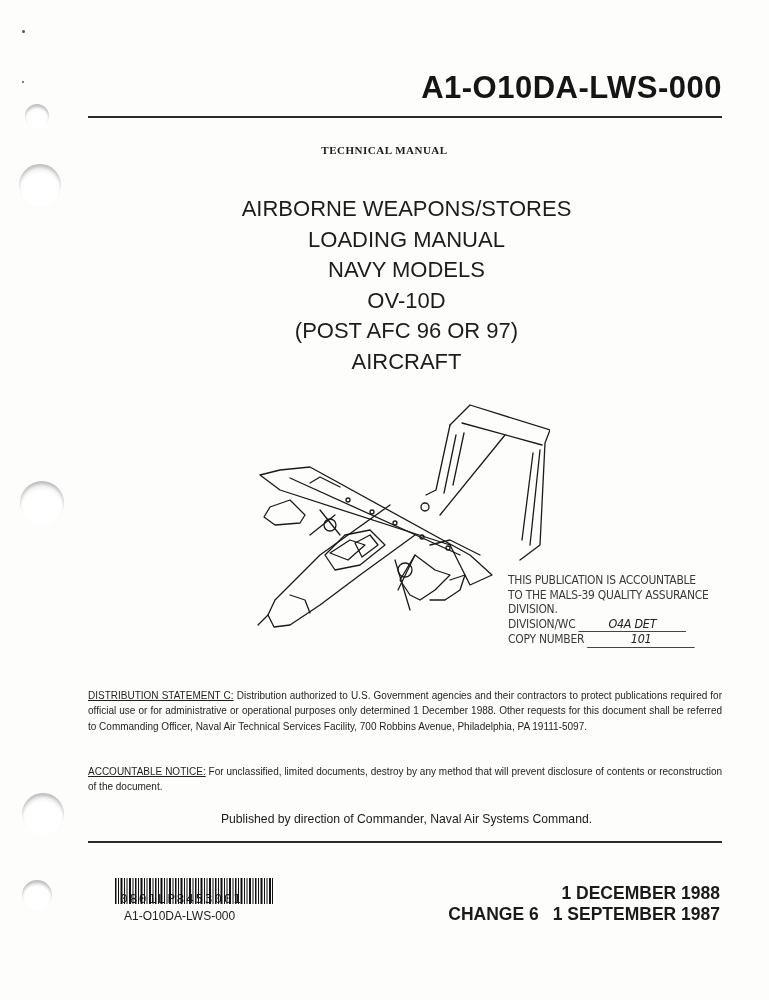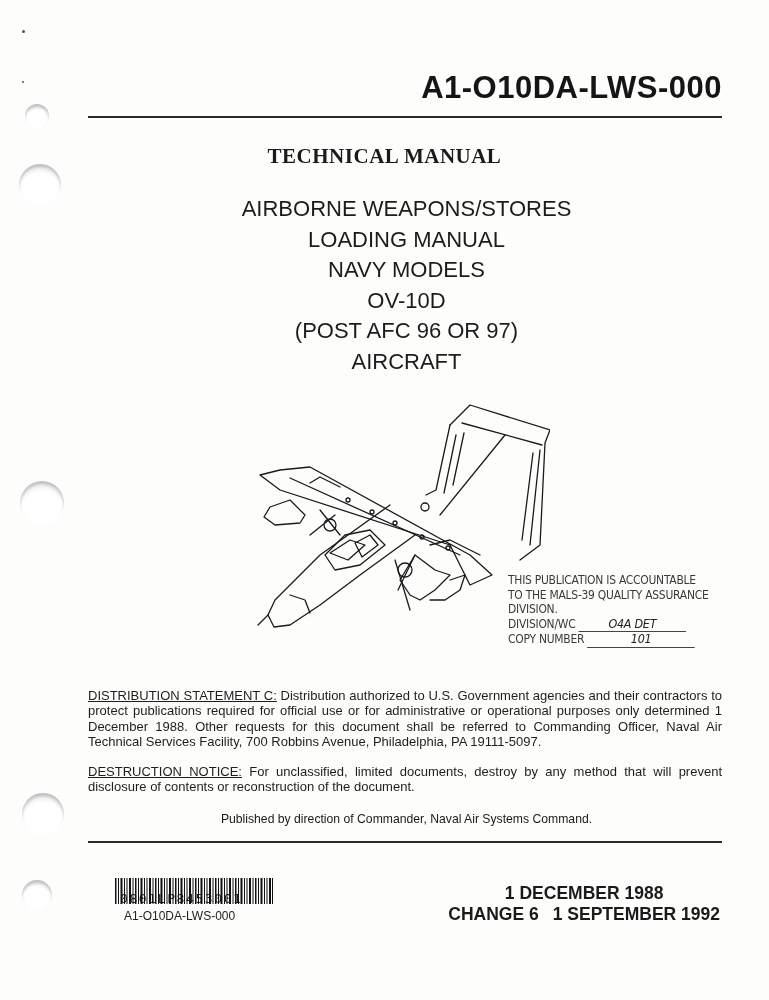--- a/index.html
+++ b/index.html
@@ -16,54 +16,54 @@
     box-shadow: inset 0 3px 3px rgba(0,0,0,0.18);
   }
   .speck { position: absolute; width: 3px; height: 3px; border-radius: 50%; background: #555; }
   .docnum-top {
     position: absolute; right: 47px; top: 70px;
     font-weight: bold; font-size: 31px; letter-spacing: 0.5px; color: #151515;
   }
   .rule { position: absolute; left: 88px; width: 634px; height: 2px; background: #2b2b2b; }
   .tm {
     position: absolute; left: 0; width: 769px; top: 144px; text-align: center;
-    font-family: "Liberation Serif", serif; font-weight: bold; font-size: 21px; letter-spacing: 0.5px;
+    font-family: "Liberation Serif", serif; font-weight: bold; font-size: 11px; letter-spacing: 0.5px;
   }
   .title-block {
     position: absolute; left: 0; width: 813px; top: 194px; text-align: center;
     font-size: 22px; line-height: 30.5px; color: #1c1c1c;
   }
   .title-block div { white-space: nowrap; }
   .illus { position: absolute; left: 250px; top: 395px; width: 300px; height: 240px; }
   .stamp {
     position: absolute; left: 508px; top: 573px; width: 250px;
     font-family: "DejaVu Sans", sans-serif; font-size: 12.5px; line-height: 14.5px;
     color: #3a3a3a; letter-spacing: -0.3px; transform: scaleX(0.86); transform-origin: left top;
   }
   .stamp .line { white-space: nowrap; }
   .stamp .fill {
     display: inline-block; border-bottom: 1px solid #444; width: 125px; text-align: center;
     font-family: "DejaVu Sans", sans-serif; font-style: italic; font-size: 13px; color: #222;
   }
   .para {
-    position: absolute; left: 88px; width: 634px; font-size: 13px; line-height: 15.3px;
+    position: absolute; left: 88px; width: 634px; font-size: 10px; line-height: 15.3px;
     text-align: justify; color: #1e1e1e;
   }
   .para .lead { text-decoration: underline; }
   .published {
     position: absolute; left: 0; width: 813px; top: 812px; text-align: center; font-size: 12.2px;
   }
   .barcode-num {
     position: absolute; left: 120px; top: 891px; font-family: "DejaVu Sans Mono", monospace;
     font-size: 13px; letter-spacing: 1.6px; color: #222;
   }
   .barcode { position: absolute; left: 115px; top: 878px; width: 158px; height: 26px; }
   .barcode-label { position: absolute; left: 124px; top: 909px; font-size: 12px; color: #222; }
   .dates {
-    position: absolute; right: 49px; top: 883px; text-align: center;
+    position: absolute; right: 49px; top: 883px; text-align: right;
     font-weight: bold; font-size: 17.5px; line-height: 21px; color: #1a1a1a;
   }
   .dates .change { margin-right: 14px; }
 </style>
 </head>
 <body>
 
 <div class="page">
 
   <div class="hole" style="left:25px;top:104px;width:24px;height:24px;"></div>
@@ -141,21 +141,21 @@
       <span>COPY NUMBER</span>
       <span class="fill">101</span>
     </div>
   </div>
 
   <div class="para" style="top:688px;">
     <span class="lead">DISTRIBUTION STATEMENT C:</span><span> Distribution authorized to U.S. Government agencies and their contractors to protect publications required for official use or for administrative or operational purposes only determined 1 December 1988. Other requests for this document shall be referred to Commanding Officer, Naval Air Technical Services Facility, 700 Robbins Avenue, Philadelphia, PA  19111-5097.</span>
   </div>
 
   <div class="para" style="top:764px;">
-    <span class="lead">DESTRUCTION NOTICE:</span><span>  For unclassified, limited documents, destroy by any method that will prevent disclosure of contents or reconstruction of the document.</span>
+    <span class="lead">ACCOUNTABLE NOTICE:</span><span>  For unclassified, limited documents, destroy by any method that will prevent disclosure of contents or reconstruction of the document.</span>
   </div>
 
   <div class="published">Published by direction of Commander, Naval Air Systems Command.</div>
 
   <div class="rule" style="top:841px;"></div>
 
   <div class="barcode-num">0801LP8453001</div>
   <svg class="barcode" viewBox="0 0 158 26" preserveAspectRatio="none">
     <g fill="#111">
       <rect x="0" y="0" width="1.5" height="26"></rect>
@@ -214,16 +214,16 @@
         <rect x="151.5" y="0" width="1" height="26"></rect>
       <rect x="154" y="0" width="2" height="26"></rect>
         <rect x="157" y="0" width="1" height="26"></rect>
     </g>
   </svg>
   <div class="barcode-label">A1-O10DA-LWS-000</div>
 
   <div class="dates">
     <div>1 DECEMBER 1988</div>
     <div>
-      <span class="change">CHANGE 6</span><span>1 SEPTEMBER 1992</span>
+      <span class="change">CHANGE 6</span><span>1 SEPTEMBER 1987</span>
     </div>
   </div>
 </div>
 
 </body></html>

